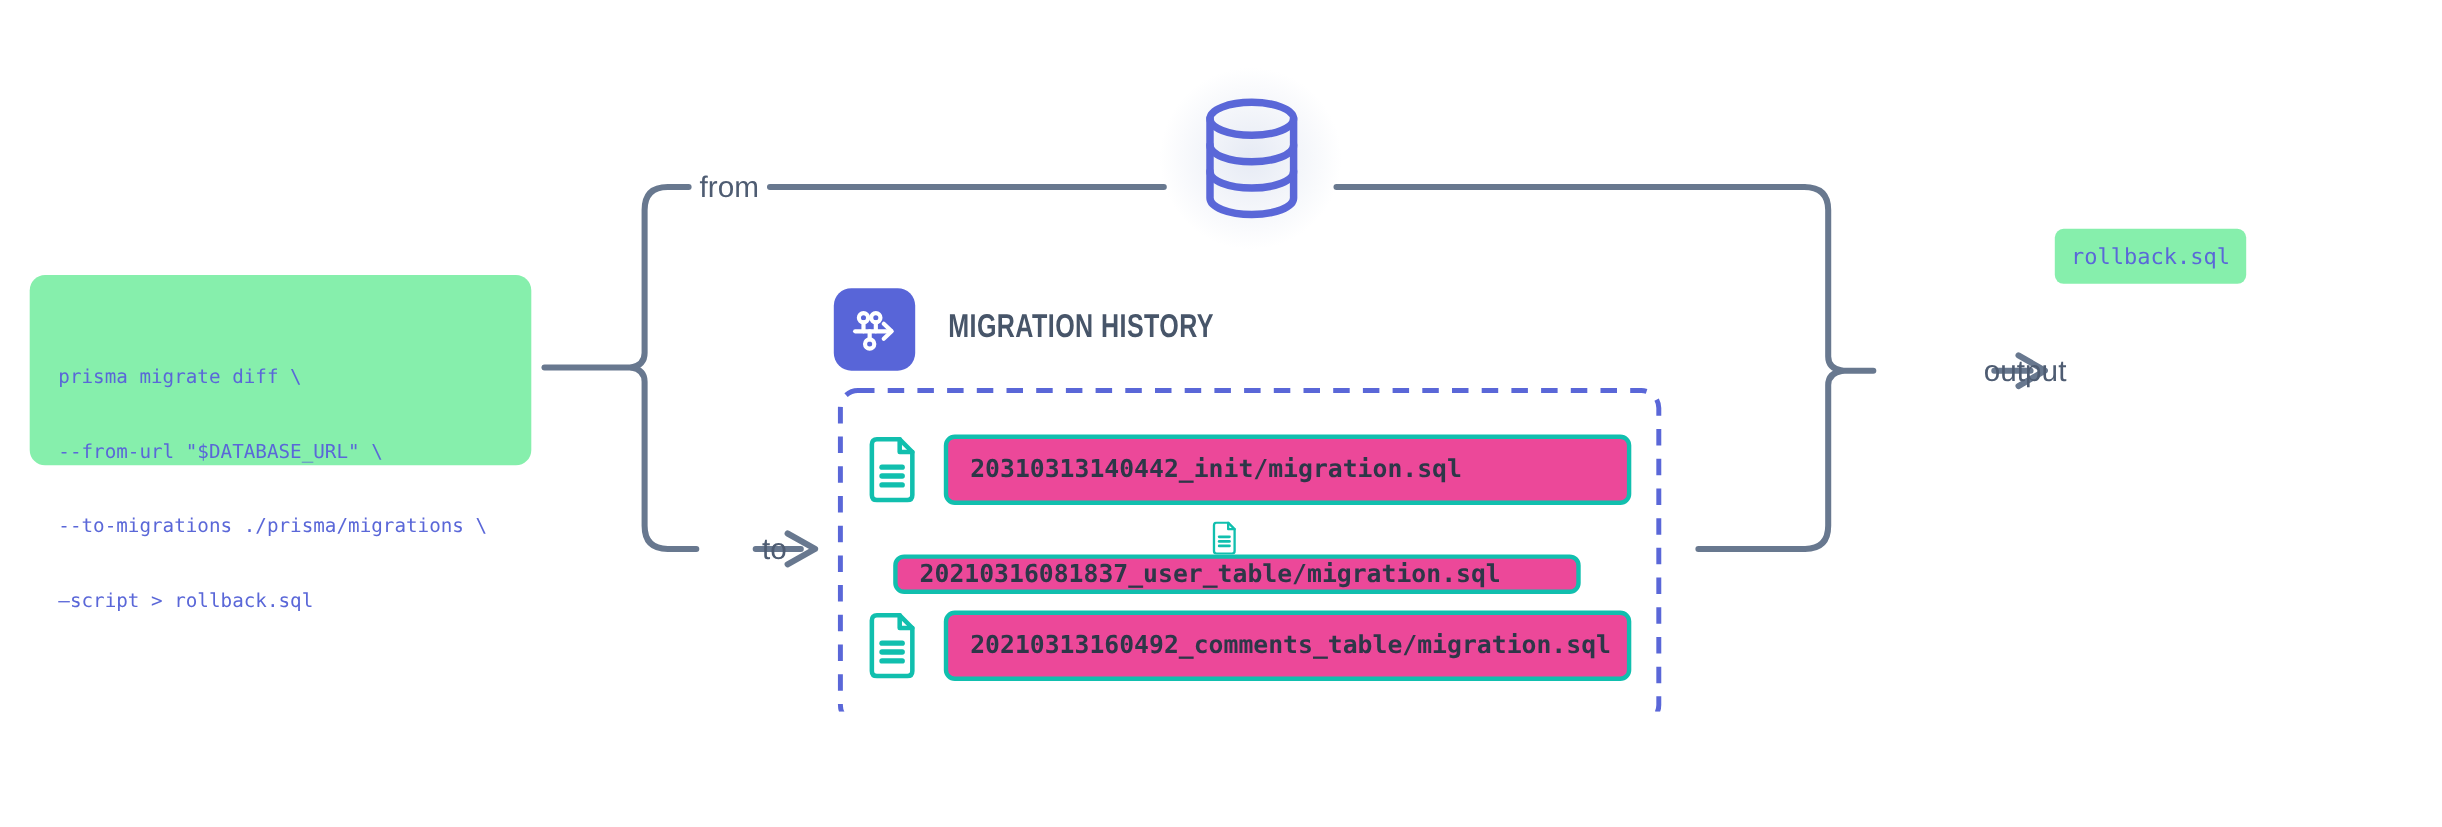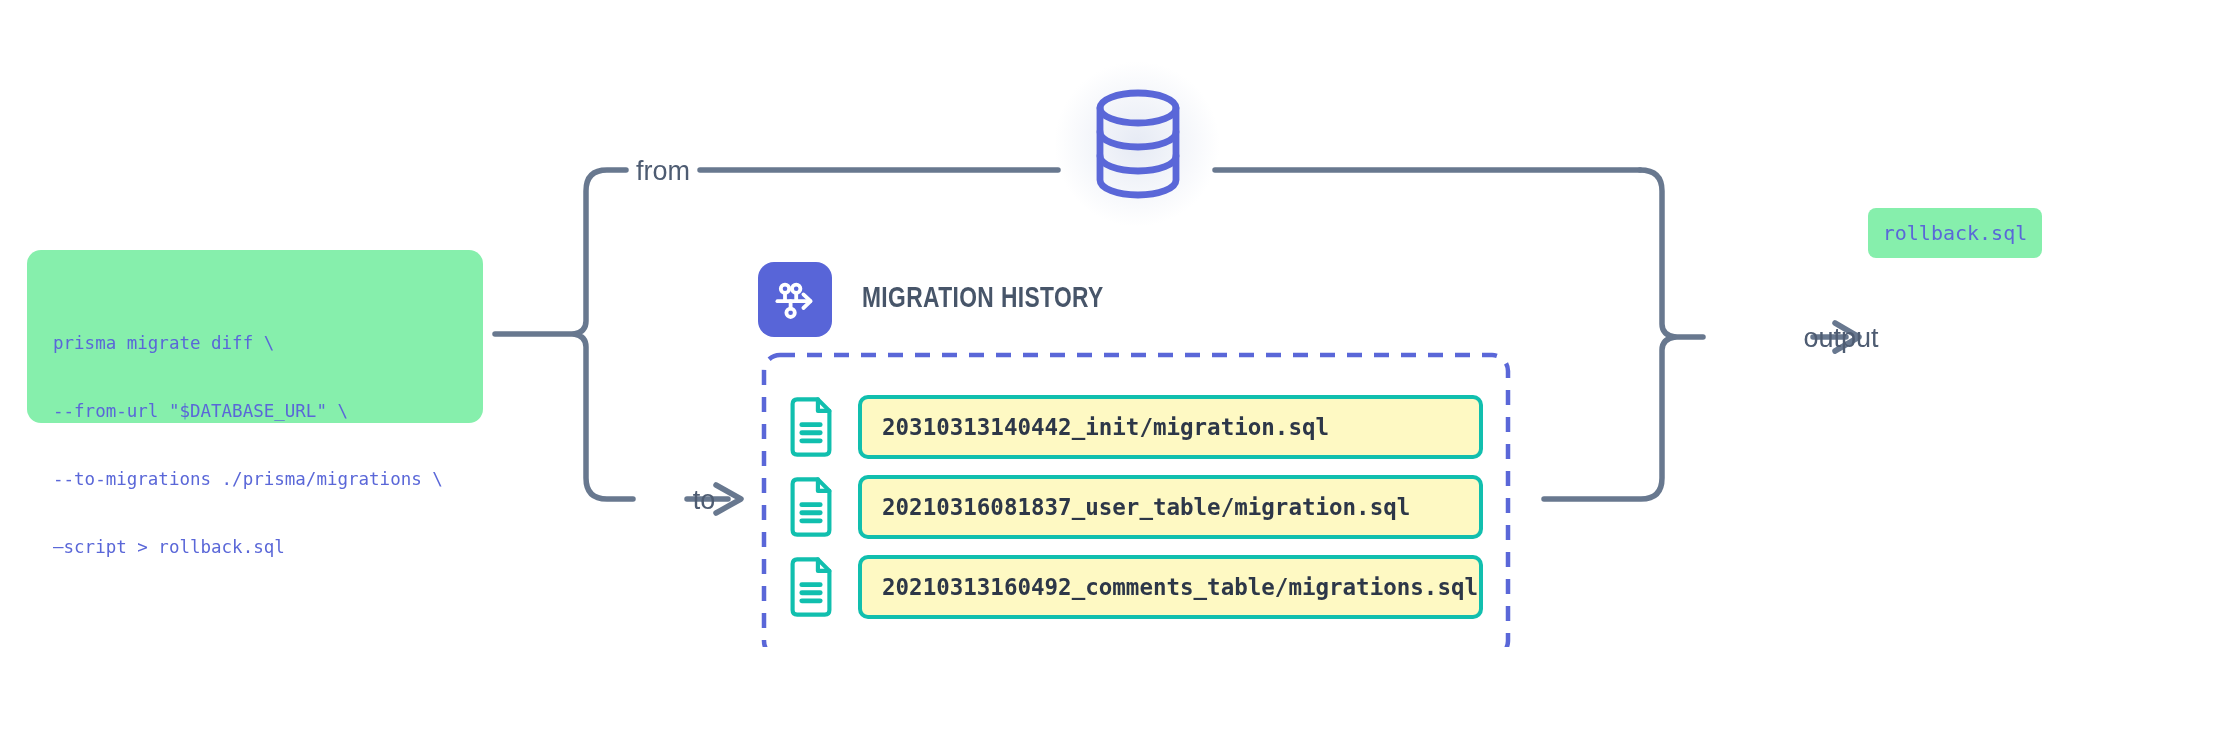--- a/index.html
+++ b/index.html
@@ -78,21 +78,21 @@
     position: absolute;
     left: 788px; height: 66px;
     display: flex; align-items: center;
   }
   .migration-box {
     margin-left: 24px;
     width: 625px; height: 64px;
     border: 4px solid #11bfae; border-radius: 10px;
     display: flex; align-items: center;
     padding-left: 20px;
-    background: #fef9c3;
+    background: #ec4899;
   }
   .migration-label {
     font-family: "DejaVu Sans Mono", "Liberation Mono", monospace;
     font-weight: bold; font-size: 22.5px; color: #2d3748;
     white-space: nowrap;
   }
 </style>
 </head>
 <body>
 
@@ -156,21 +156,21 @@
       <path d="M13 1 V6 H18"></path>
       <path d="M6 12 H14" stroke-width="2.1"></path>
       <path d="M6 15.5 H14" stroke-width="2.1"></path>
       <path d="M6 19 H14" stroke-width="2.1"></path>
     </svg>
     <div class="migration-box">
       <span class="migration-label">20310313140442_init/migration.sql</span>
     </div>
   </div>
 
-  <div class="migration-row" style="top:474px;">
+  <div class="migration-row" style="top:474px;flex-direction:column;">
     <svg width="46" height="62" viewBox="0 0 20 26" xmlns="http://www.w3.org/2000/svg" fill="none" stroke="#11bfae" stroke-width="1.8" stroke-linecap="round" stroke-linejoin="round">
       <path d="M13 1 H4 Q2 1 2 3 V23 Q2 25 4 25 H16 Q18 25 18 23 V6 Z"></path>
       <path d="M13 1 V6 H18"></path>
       <path d="M6 12 H14" stroke-width="2.1"></path>
       <path d="M6 15.5 H14" stroke-width="2.1"></path>
       <path d="M6 19 H14" stroke-width="2.1"></path>
     </svg>
     <div class="migration-box">
       <span class="migration-label">20210316081837_user_table/migration.sql</span>
     </div>
@@ -178,20 +178,20 @@
 
   <div class="migration-row" style="top:554px;">
     <svg width="46" height="62" viewBox="0 0 20 26" xmlns="http://www.w3.org/2000/svg" fill="none" stroke="#11bfae" stroke-width="1.8" stroke-linecap="round" stroke-linejoin="round">
       <path d="M13 1 H4 Q2 1 2 3 V23 Q2 25 4 25 H16 Q18 25 18 23 V6 Z"></path>
       <path d="M13 1 V6 H18"></path>
       <path d="M6 12 H14" stroke-width="2.1"></path>
       <path d="M6 15.5 H14" stroke-width="2.1"></path>
       <path d="M6 19 H14" stroke-width="2.1"></path>
     </svg>
     <div class="migration-box">
-      <span class="migration-label">20210313160492_comments_table/migrations.sql</span>
+      <span class="migration-label">20210313160492_comments_table/migration.sql</span>
     </div>
   </div>
 
   <div class="abs code-block" id="file-badge">rollback.sql</div>
 
 
 </div>
 
 </body></html>

